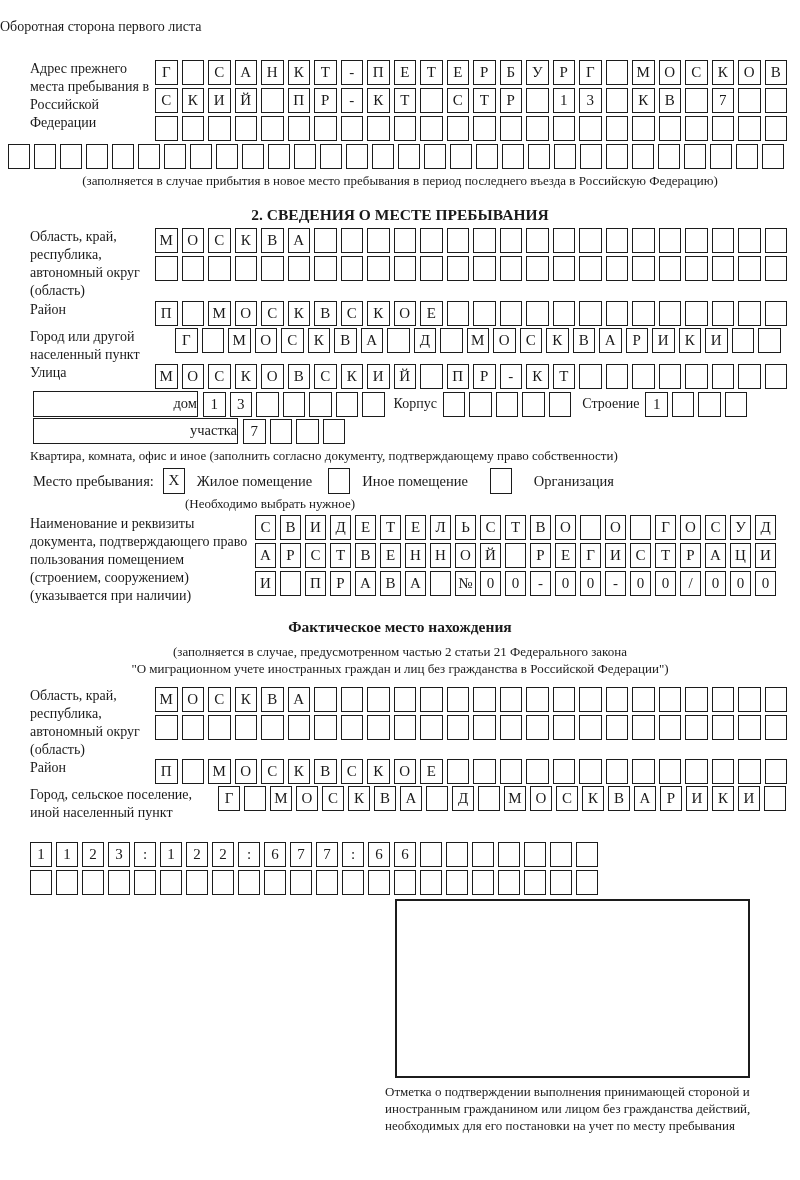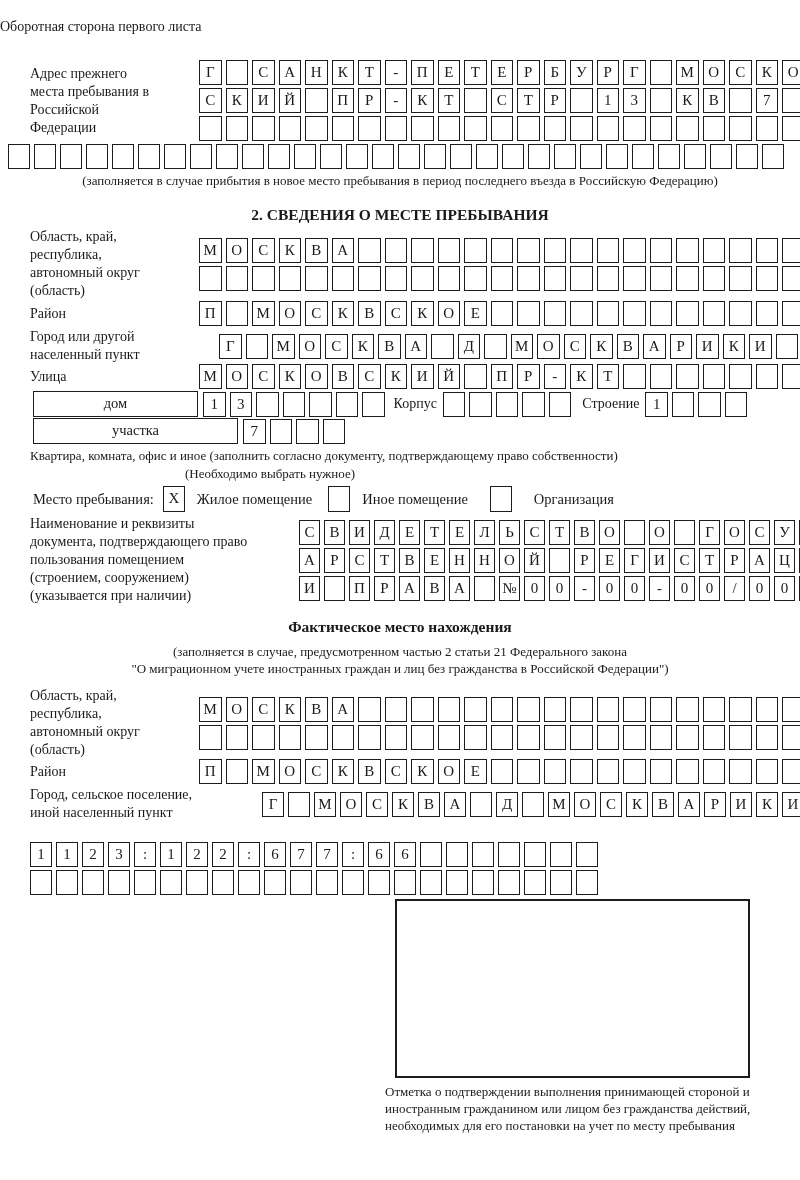--- a/index.html
+++ b/index.html
@@ -6,39 +6,39 @@
   html,body { background:#fff; }
   body {
     width:800px; height:1180px; overflow:hidden;
     font-family:"Liberation Serif","DejaVu Serif",serif;
     color:#1a1a1a;
   }
   .sheet { position:relative; width:800px; height:1180px; }
 
   .header-note { margin:18px 55px 0 0; text-align:left; font-size:14px; line-height:18px; }
 
-  .fieldblock { display:flex; align-items:center;gap:44px; }
+  .fieldblock { display:flex; align-items:flex-start; }
   .flabel { font-size:14px; line-height:18px; flex:0 0 auto; }
   .boxcol { display:flex; flex-direction:column; gap:3px; }
   .boxrow { display:flex; gap:4px; }
   .cell {
     width:22.5px; height:25px; flex:0 0 auto;
     border:1.6px solid #1c1c1c;
     font-size:15px; line-height:22px; text-align:center;
   }
   .w22 .cell { width:22px; }
   .w21 .cell { width:21px; }
 
   .caption { font-size:13px; line-height:17px; text-align:center; }
   .caption-left { font-size:13px; line-height:17px; margin-left:30px; }
   .h-bold { font-weight:bold; font-size:15.5px; line-height:20px; text-align:center; }
 
   .wide-box {
     height:26px; border:1.8px solid #1c1c1c; flex:0 0 auto;
-    font-size:14.5px; line-height:23px; text-align:center;
+    font-size:14.5px; line-height:23px; text-align:right;
   }
   .inline-label { font-size:14px; line-height:26px; flex:0 0 auto; }
   .checkbox {
     width:22px; height:26px; flex:0 0 auto;
     border:1.6px solid #1c1c1c;
     font-size:15px; line-height:23px; text-align:center;
   }
   .stamp-box {
     margin:4px 0 0 395px; width:355px; height:179px;
     border:2px solid #1c1c1c; background:#fff;
@@ -350,30 +350,30 @@
     <div class="wide-box" style="width:205px">участка</div>
     <div class="boxrow" style="margin-left:5px">
         <div class="cell">7</div>
         <div class="cell"></div>
         <div class="cell"></div>
         <div class="cell"></div>
       </div>
   </div>
   <div class="caption-left" style="margin-top:3px">Квартира, комната, офис и иное (заполнить согласно документу, подтверждающему право собственности)</div>
 
-  <div style="margin:1px 0 0 185px; font-size:13px; line-height:17px">(Необходимо выбрать нужное)</div>
   <div style="display:flex; align-items:center; margin:4px 0 0 33px; font-size:14.5px">
     <span>Место пребывания:</span>
     <div class="checkbox" style="margin-left:9px">X</div>
     <span style="margin-left:12px">Жилое помещение</span>
     <div class="checkbox" style="margin-left:16px"></div>
     <span style="margin-left:12px">Иное помещение</span>
     <div class="checkbox" style="margin-left:22px"></div>
     <span style="margin-left:22px">Организация</span>
   </div>
+  <div style="margin:1px 0 0 185px; font-size:13px; line-height:17px">(Необходимо выбрать нужное)</div>
 
   <div class="fieldblock" style="margin:3px 0 0 30px">
     <div class="flabel" style="width:225px">Наименование и реквизиты документа, подтверждающего право пользования помещением (строением, сооружением) (указывается при наличии)</div>
     <div class="boxcol w21">
       <div class="boxrow">
           <div class="cell">С</div>
           <div class="cell">В</div>
           <div class="cell">И</div>
           <div class="cell">Д</div>
           <div class="cell">Е</div>

